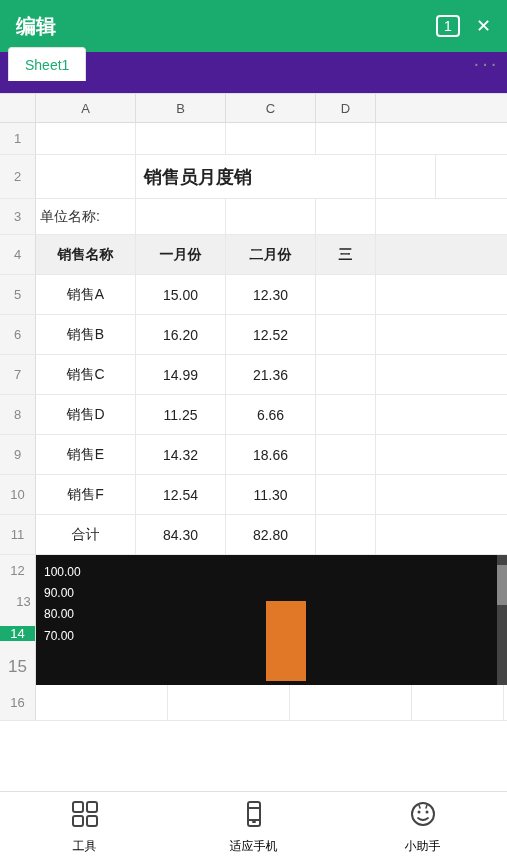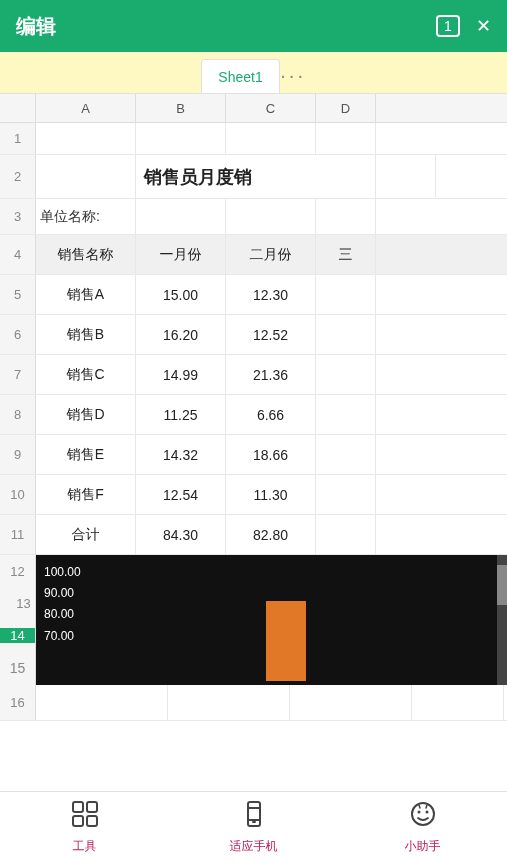--- a/index.html
+++ b/index.html
@@ -40,26 +40,26 @@
       border: 2px solid #fff;
       border-radius: 4px;
       color: #fff;
       font-size: 14px;
       padding: 1px 6px;
     }
 
     
     .sheet-tab-bar {
       height: 42px;
-      background: #fef9c3;
+      background: #4c1d95;
       border-bottom: 1px solid #e0e0e0;
       display: flex;
       align-items: flex-end;
-      padding: 0 8px;
-      justify-content: center;
+      padding: 12px 8px;
+      justify-content: space-between;
     }
     .sheet-tab {
       height: 34px;
       padding: 0 16px;
       border: 1px solid #e0e0e0;
       border-bottom: none;
       border-radius: 4px 4px 0 0;
       background: #fff;
       display: flex;
       align-items: center;
@@ -129,21 +129,21 @@
       justify-content: center;
       font-size: 14px;
       color: #222;
       border-right: 1px solid #e8e8e8;
       padding: 4px 6px;
     }
 
     
     .table-header-cell {
       background: #f0f0f0;
-      font-weight: 400;
+      font-weight: 700;
     }
 
     
     .title-cell {
       font-size: 18px;
       font-weight: bold;
       color: #222;
       justify-content: flex-start;
       padding-left: 8px;
     }
@@ -211,21 +211,21 @@
       gap: 4px;
       cursor: pointer;
       min-width: 60px;
     }
     .nav-icon {
       font-size: 24px;
       color: #444;
     }
     .nav-label {
       font-size: 12px;
-      color: #be185d;
+      color: #000000;
     }
     .col-b { width: 100px; min-width: 100px; }
     .col-c { width: 90px; min-width: 90px; }
     .col-d { width: 90px; min-width: 90px; }
     .col-e { width: 60px; min-width: 60px; }
   </style>
 </head>
 <body>
 
 <div class="top-bar">
@@ -341,21 +341,21 @@
   </div>
 
 </div>
 
 <div class="chart-area">
 
   <div style="position:absolute;left:0;top:0;width:36px;height:100%;background:#f5f5f5;border-right:1px solid #ddd;display:flex;flex-direction:column;justify-content:space-around;">
     <div style="color:#888;font-size:13px;text-align:center;">12</div>
     <div style="color:#888;font-size:13px;text-align:center;margin-left:12px;">13</div>
     <div style="background:#1aac6e;color:#fff;font-size:13px;text-align:center;">14</div>
-    <div style="color:#888;font-size:14px;text-align:center;">15</div>
+    <div style="color:#888;font-size:17px;text-align:center;">15</div>
   </div>
 
   <div style="position:absolute;left:36px;top:0;right:10px;bottom:0;background:#111;overflow:hidden;">
     <div class="chart-y-labels">
       <span class="chart-y-label">100.00</span>
       <span class="chart-y-label">90.00</span>
       <span class="chart-y-label">80.00</span>
       <span class="chart-y-label">70.00</span>
     </div>
 

